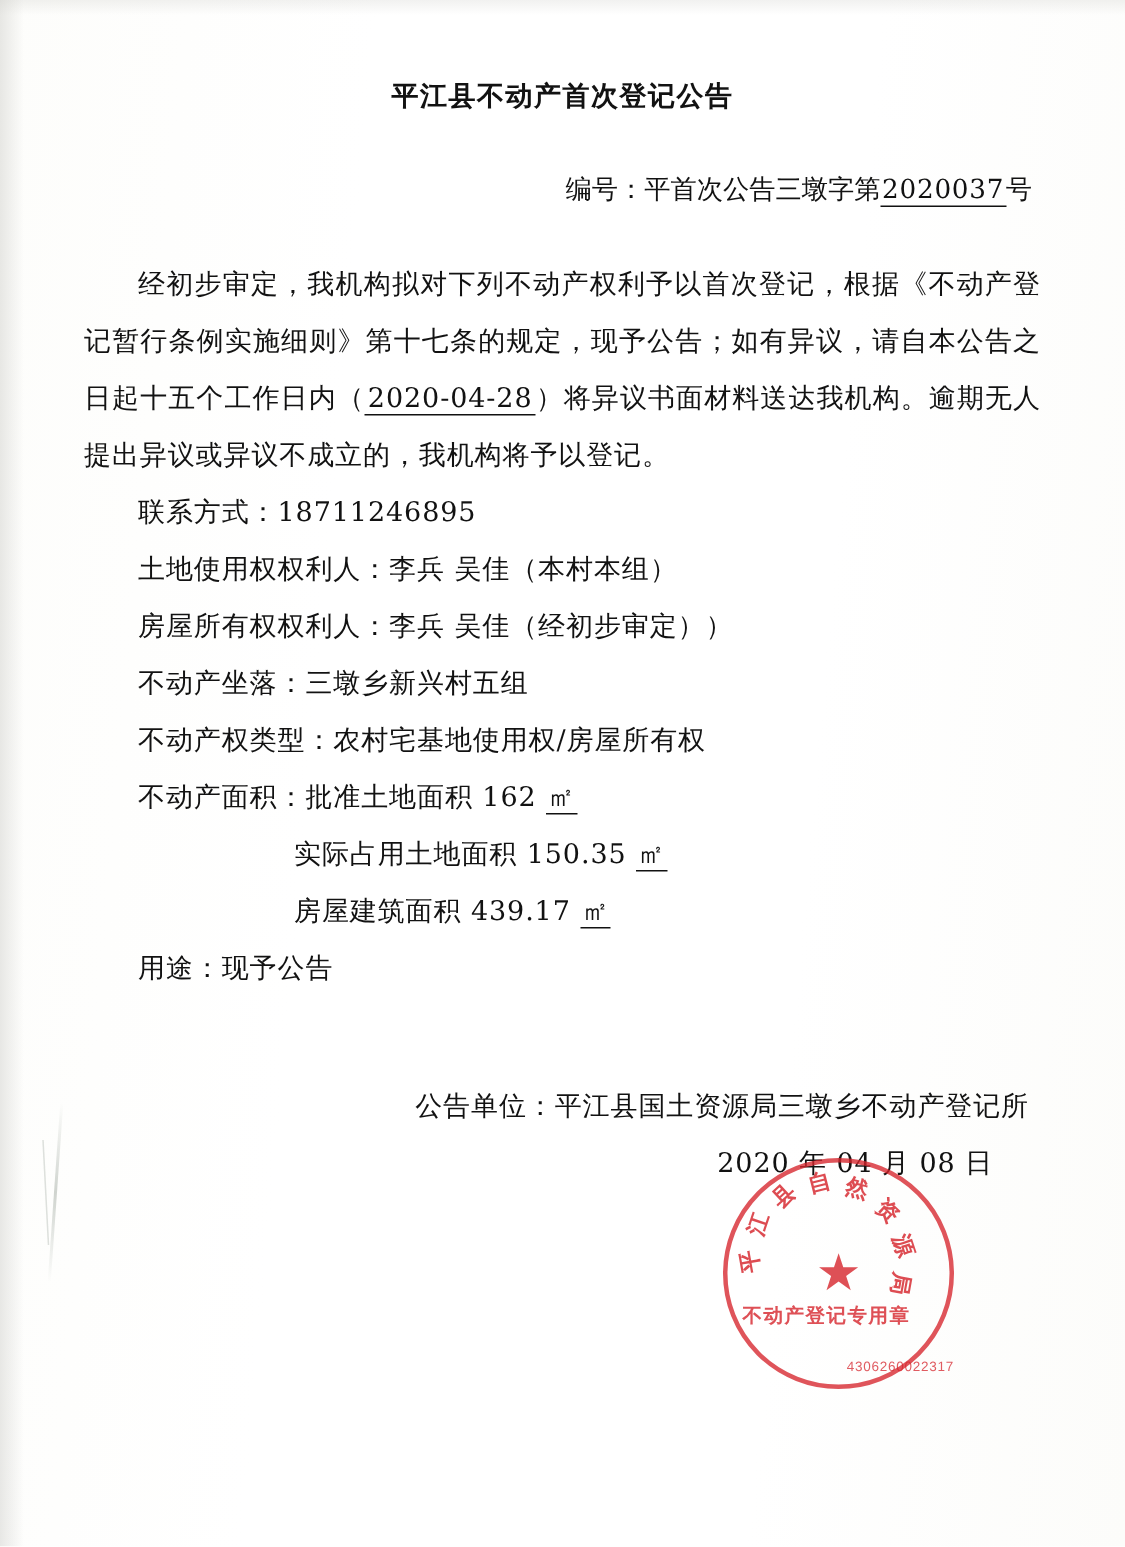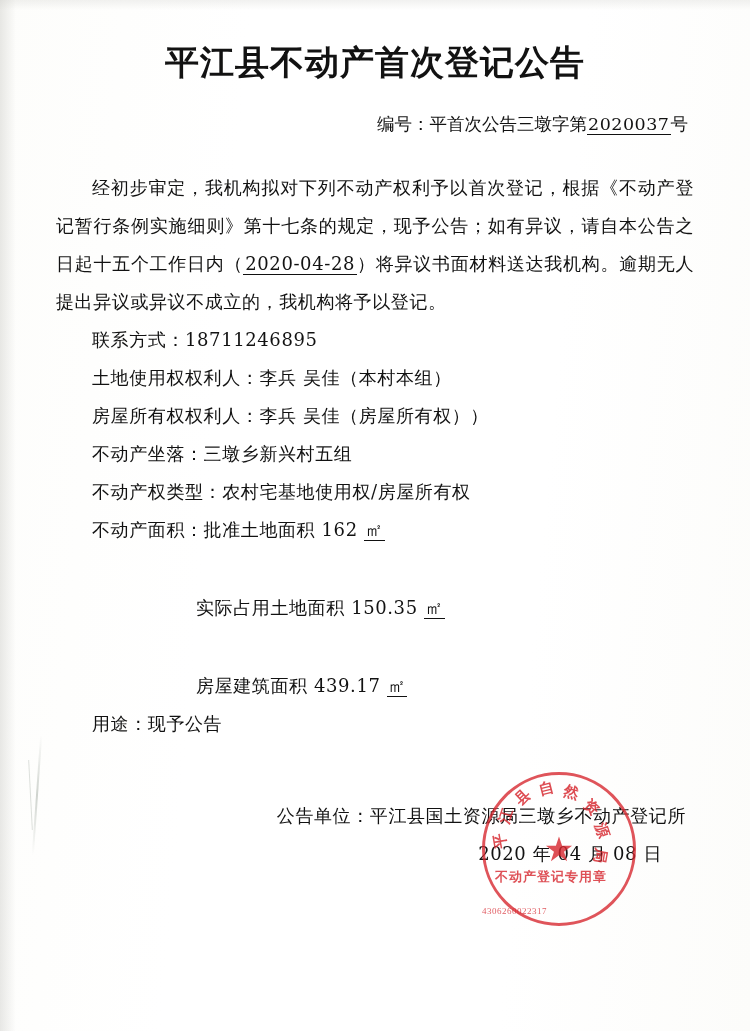--- a/index.html
+++ b/index.html
@@ -45,29 +45,29 @@
     transform: rotate(-3deg);
   }
 
   .content {
     position: relative;
     padding: 0 56px;
   }
 
   .doc-title {
     text-align: center;
-    font-size: 34px;
+    font-size: 18px;
     font-weight: bold;
     letter-spacing: 1px;
-    margin-top: 40px;
+    margin-top: 52px;
     font-family: "DejaVu Serif", "Liberation Serif", serif;
   }
 
   .doc-number-row {
-    margin-top: 26px;
+    margin-top: 38px;
     text-align: right;
     font-size: 17.5px;
     padding-right: 6px;
   }
   .doc-number-row .num {
     border-bottom: 1.4px solid #111;
     padding: 0 1px;
     letter-spacing: 0.5px;
   }
 
@@ -93,21 +93,20 @@
   }
 
   .line {
     font-size: 18px;
     line-height: 38px;
     text-indent: 36px;
     letter-spacing: 0.6px;
   }
   .line.sub {
     text-indent: 140px;
-    margin-top: 40px;
   }
   .unit {
     border-bottom: 1.3px solid #111;
     padding: 0 1px;
   }
 
   .footer {
     margin-top: 54px;
     font-size: 18px;
     line-height: 38px;
@@ -164,25 +163,25 @@
     text-align: center;
     font-size: 13px;
     letter-spacing: 1px;
     color: rgba(214, 36, 44, 0.8);
     font-weight: bold;
   }
   .seal .code-text {
     position: absolute;
     left: 0; right: 0;
     bottom: 10px;
-    text-align: left;
+    text-align: right;
     font-size: 9px;
     letter-spacing: 0.5px;
     color: rgba(214, 36, 44, 0.75);
-    font-family: Liberation Serif, serif;
+    font-family: Liberation Sans, sans-serif;
   }
 </style>
 </head>
 <body>
 
 <div class="page"></div>
 <div class="edge-shade-left"></div>
 <div class="edge-shade-top"></div>
 
 <div class="crease"></div>
@@ -203,21 +202,21 @@
 
   <div class="line">
     <span>联系方式：</span><span>18711246895</span>
   </div>
 
   <div class="line">
     <span>土地使用权权利人：</span><span>李兵 吴佳（本村本组）</span>
   </div>
 
   <div class="line">
-    <span>房屋所有权权利人：</span><span>李兵 吴佳（房屋所有权））</span>
+    <span>房屋所有权权利人：</span><span>李兵 吴佳（经初步审定））</span>
   </div>
 
   <div class="line">
     <span>不动产坐落：</span><span>三墩乡新兴村五组</span>
   </div>
 
   <div class="line">
     <span>不动产权类型：</span><span>农村宅基地使用权/房屋所有权</span>
   </div>
 

